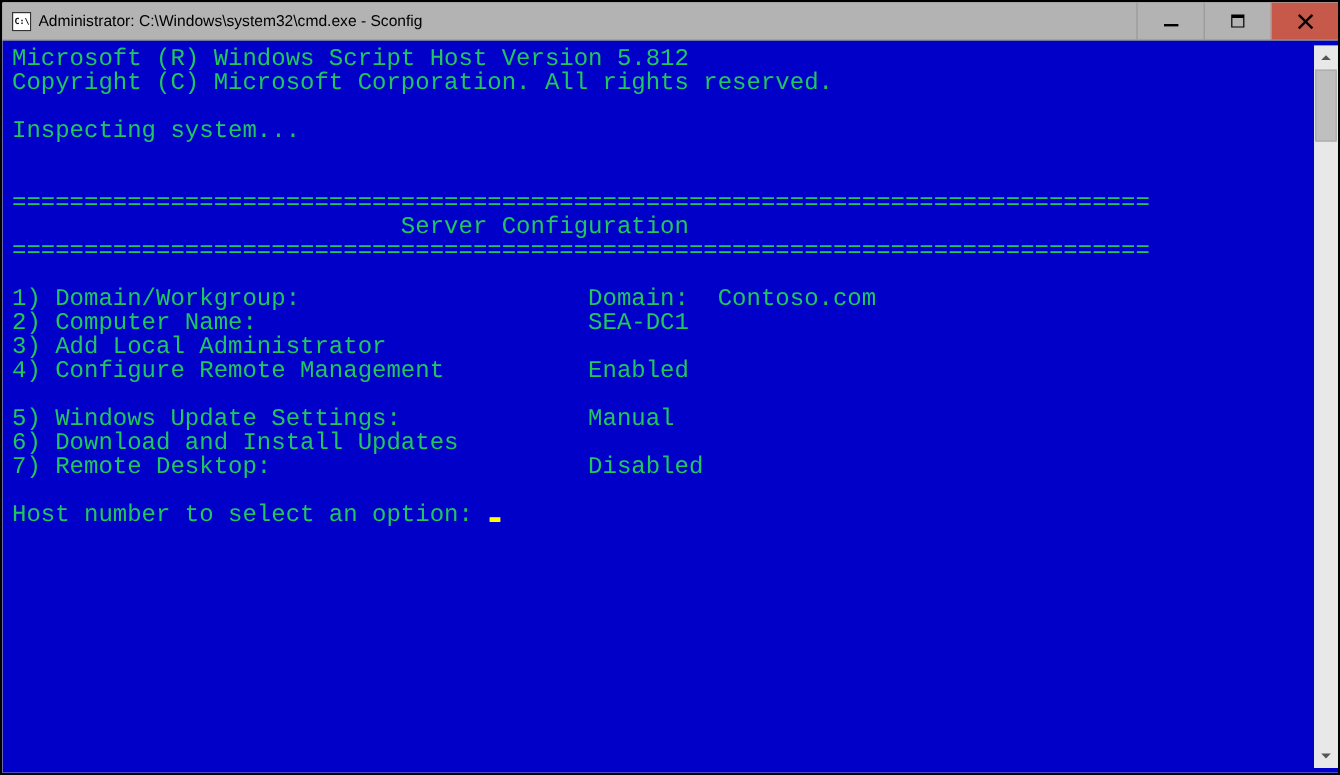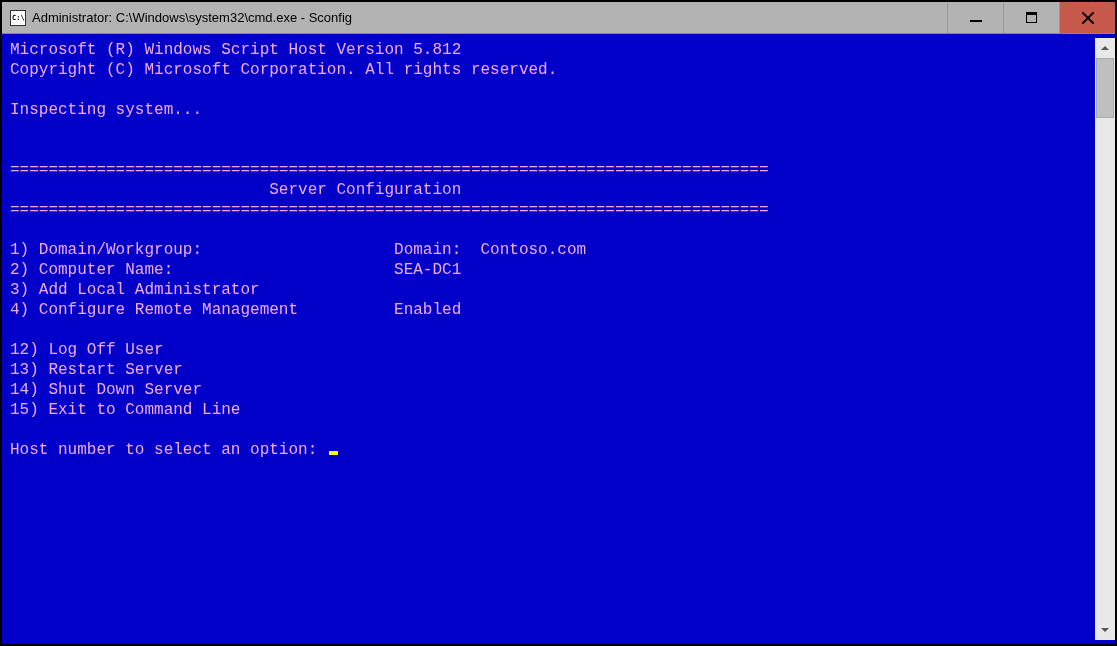--- a/index.html
+++ b/index.html
@@ -105,23 +105,23 @@
 
     .client-area {
       flex: 1;
       display: flex;
       background: #0000c8;
       padding: 4px 0 4px 4px;
     }
     .terminal {
       flex: 1;
       background: #0000c8;
-      color: #f0abfc;
+      color: #22c55e;
       font-family: Consolas, "Courier New", monospace;
-      font-size: 16px;
+      font-size: 20px;
       line-height: 20px;
       white-space: pre;
       padding: 2px 4px;
       overflow: hidden;
     }
     .scrollbar {
       width: 20px;
       background: #e8e8e8;
       display: flex;
       flex-direction: column;
@@ -188,24 +188,23 @@
 
 <span>===============================================================================</span>
 <span>                           Server Configuration</span>
 <span>===============================================================================</span>
 
 <span id="menu-block-1">1) Domain/Workgroup:                    Domain:  Contoso.com
 2) Computer Name:                       SEA-DC1
 3) Add Local Administrator              
 4) Configure Remote Management          Enabled
 </span>
-<span id="menu-block-4">12) Log Off User                        
-13) Restart Server                      
-14) Shut Down Server                    
-15) Exit to Command Line                
+<span id="menu-block-2">5) Windows Update Settings:             Manual
+6) Download and Install Updates         
+7) Remote Desktop:                      Disabled
 </span>
 <span><span>Host number to select an option: </span><span class="cursor"></span></span></div>
 
     <div class="scrollbar">
       <div class="sb-arrow">
         <svg viewBox="0 0 10 10">
             <path d="M1 7 L5 3 L9 7 Z"></path>
           </svg>
       </div>
       <div class="sb-track">

